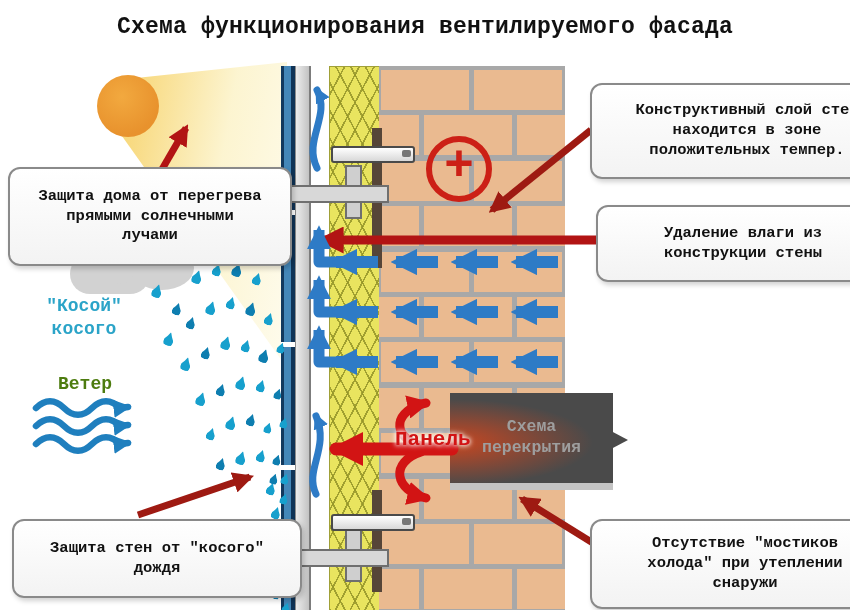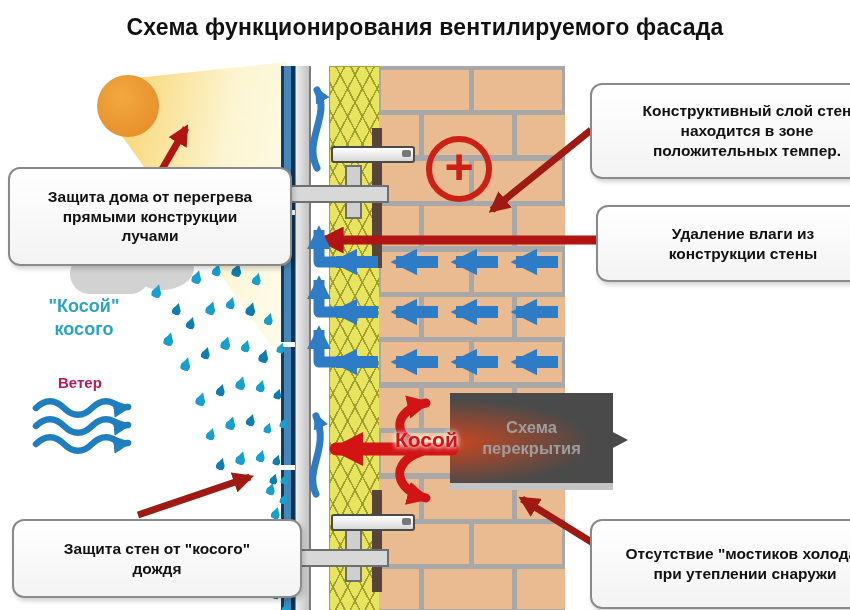--- a/index.html
+++ b/index.html
@@ -1,17 +1,17 @@
 <!DOCTYPE html>
 <html><head>
 <meta charset="utf-8">
 <style>
   html,body{margin:0;padding:0;background:#fff;}
   .stage{position:relative;width:850px;height:610px;background:#fff;overflow:hidden;
-         font-family:Liberation Sans, sans-serif;}
+         font-family:Liberation Mono, monospace;}
   .title{position:absolute;left:0;right:0;top:14px;text-align:center;
          font-size:23px;font-weight:800;color:#111;letter-spacing:.2px;z-index:5;}
   
   .beam{position:absolute;left:115px;top:62px;width:172px;height:306px;z-index:1;
         clip-path:polygon(0 6%,100% 0,100% 100%,0 21%);
         background:linear-gradient(100deg,rgba(246,206,92,.92),rgba(250,236,170,.55) 55%,rgba(253,247,214,.42));}
   .sun{position:absolute;left:97px;top:75px;width:62px;height:62px;border-radius:50%;z-index:2;
        background:radial-gradient(circle at 40% 35%,#f2a93f,#e8922d 70%);}
   .cloud{position:absolute;left:70px;top:238px;width:128px;height:60px;z-index:3;}
   .cloud span{position:absolute;background:#d2d2d2;border-radius:50%;}
@@ -53,21 +53,21 @@
          border-radius:50%;z-index:32;display:flex;align-items:center;justify-content:center;}
   .plus-circle span{font-size:50px;font-weight:900;color:#cc2016;line-height:46px;margin-top:-4px;}
   
   svg.overlay{position:absolute;left:0;top:0;z-index:30;}
   .drop{position:absolute;width:10px;height:14px;background:#17a0cd;z-index:31;
         clip-path:polygon(50% 0%,72% 30%,95% 55%,100% 72%,88% 93%,50% 100%,12% 93%,0% 72%,5% 55%,28% 30%);}
   .drop.dark{background:#0e7eb0;}
   
   .txt{position:absolute;font-weight:800;z-index:45;}
   .txt-kosoy{left:28px;top:295px;width:112px;text-align:center;font-size:18px;color:#2ba4c8;line-height:1.3;}
-  .txt-wind{left:58px;top:374px;font-size:15px;color:#be185d;}
+  .txt-wind{left:58px;top:374px;font-size:18px;color:#4d7c0f;}
   .txt-moist{left:566px;top:299px;font-size:16.5px;color:#197ca4;}
   .txt-heat{left:395px;top:428px;font-size:21px;color:#d21414;
             text-shadow:0 0 4px #fff,0 0 6px #fff;}
   
   .callout{position:absolute;z-index:50;display:flex;align-items:center;justify-content:center;
            text-align:center;font-weight:700;font-size:15.5px;line-height:1.28;color:#111;
            background:linear-gradient(#ffffff,#f3f3f3);border:2px solid #8a8a8a;border-radius:12px;
            box-shadow:2px 3px 5px rgba(0,0,0,.18);}
 </style>
 </head>
@@ -194,24 +194,24 @@
 
   <div class="plus-circle">
     <span>+</span>
   </div>
 
   <div class="txt txt-kosoy">
     <div>"Косой"</div>
     <div>косого</div>
   </div>
   <div class="txt txt-wind">Ветер</div>
-  <div class="txt txt-heat">Косой</div>
+  <div class="txt txt-heat">Панель</div>
 
   <div class="callout" style="left:8px;top:167px;width:232px;height:95px;padding:0 24px;">
-    <span>Защита дома от перегрева прямыми конструкции лучами</span>
+    <span>Защита дома от перегрева прямыми солнечными лучами</span>
   </div>
   <div class="callout" style="left:590px;top:83px;width:250px;height:92px;padding:0 30px;">
     <span>Конструктивный слой стен находится в зоне положительных темпер.</span>
   </div>
   <div class="callout" style="left:596px;top:205px;width:242px;height:73px;padding:0 24px;">
     <span>Удаление влаги из конструкции стены</span>
   </div>
   <div class="callout" style="left:590px;top:519px;width:250px;height:86px;padding:0 28px;">
     <span>Отсутствие "мостиков холода" при утеплении снаружи</span>
   </div>

